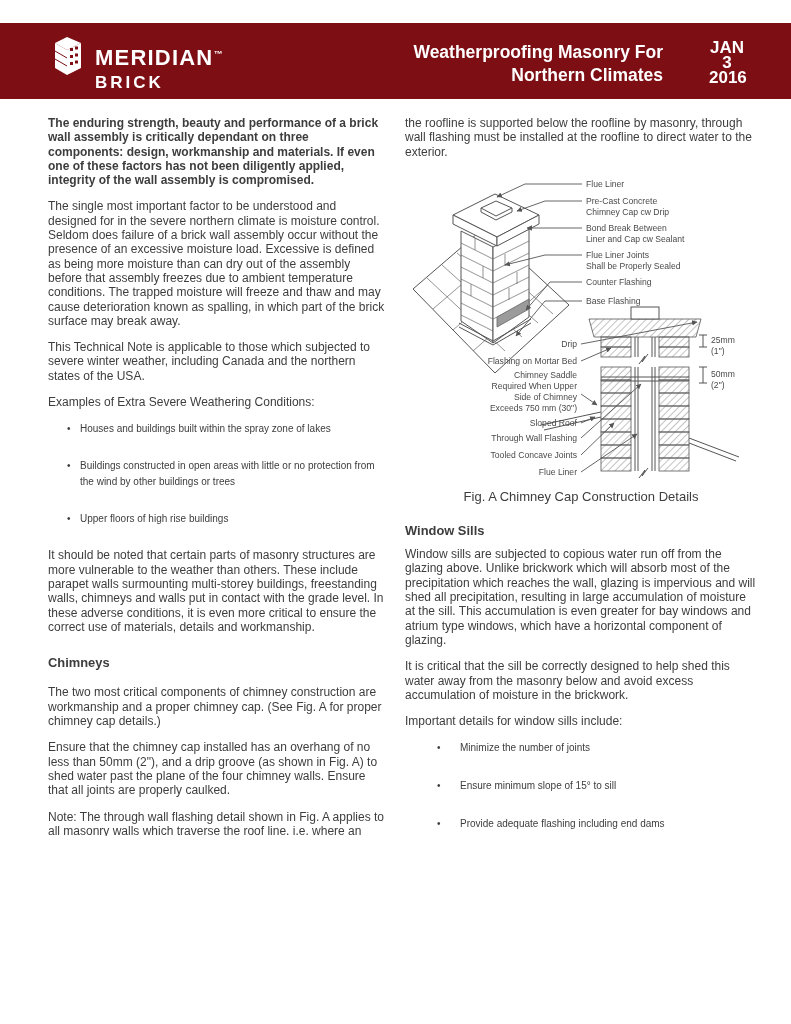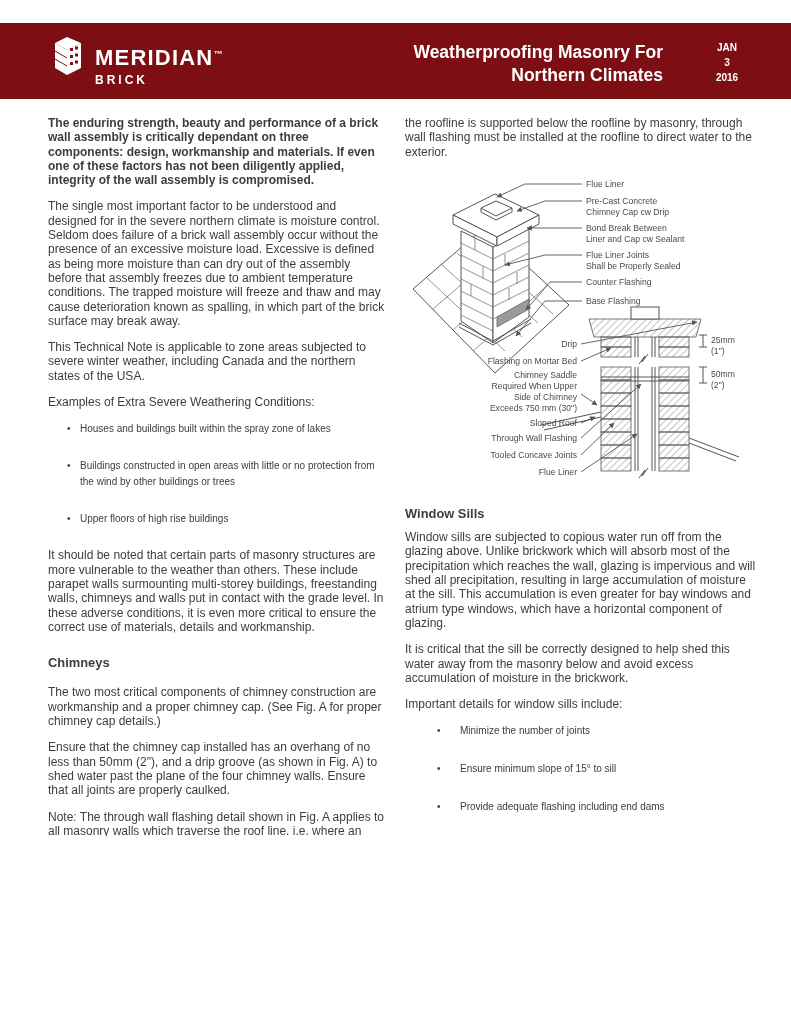--- a/index.html
+++ b/index.html
@@ -4,25 +4,25 @@
 <style>
   html,body{margin:0;padding:0;background:#ffffff;}
   .page{position:relative;width:791px;height:836px;background:#fff;overflow:hidden;
         font-family:"Liberation Sans","DejaVu Sans",sans-serif;color:#3d3d3d;}
   
   .band{position:absolute;top:23px;left:0;right:0;height:76px;background:#7D0E14;}
   .logo{position:absolute;left:46px;top:11px;display:flex;align-items:flex-start;}
   .logo-text{color:#fff;margin-left:7px;}
   .brand-name{font-size:22px;font-weight:bold;letter-spacing:1.2px;line-height:1;margin-top:13px;}
   .brand-name sup{font-size:9px;letter-spacing:0;}
-  .brand-sub{font-size:12px;font-weight:bold;letter-spacing:3px;margin-top:4px;}
+  .brand-sub{font-size:17px;font-weight:bold;letter-spacing:3px;margin-top:4px;}
   .hd-title{position:absolute;right:128px;top:18px;text-align:right;color:#fff;
             font-size:17.5px;font-weight:bold;line-height:23px;}
   .hd-date{position:absolute;right:46px;top:17px;width:36px;text-align:center;color:#fff;
-           font-size:10px;font-weight:bold;line-height:15px;}
+           font-size:17px;font-weight:bold;line-height:15px;}
   
   .columns{position:absolute;top:98px;left:0;right:0;padding:18px 34px 0 48px;display:flex;gap:18px;}
   .col-left{width:339px;}
   .col-right{width:352px;}
   p{margin:0 0 12px;font-size:12px;line-height:14.3px;}
   .bold{font-weight:bold;}
   h3{font-size:12.9px;line-height:14.3px;margin:22px 0 15px;font-weight:bold;color:#3d3d3d;}
   .col-right h3{margin:20px 0 9px;}
   ul{list-style:none;margin:10px 0 12px;padding:0;}
   li{position:relative;font-size:10px;line-height:16px;}
@@ -80,21 +80,21 @@
       <div>3</div>
       <div>2016</div>
     </div>
   </header>
 
   <main class="columns">
 
     <section class="col-left">
       <p class="bold">The enduring strength, beauty and performance of a brick wall assembly is critically dependant on three components: design, workmanship and materials. If even one of these factors has not been diligently applied, integrity of the wall assembly is compromised.</p>
       <p>The single most important factor to be understood and designed for in the severe northern climate is moisture control. Seldom does failure of a brick wall assembly occur without the presence of an excessive moisture load. Excessive is defined as being more moisture than can dry out of the assembly before that assembly freezes due to ambient temperature conditions. The trapped moisture will freeze and thaw and may cause deterioration known as spalling, in which part of the brick surface may break away.</p>
-      <p>This Technical Note is applicable to zone areas subjected to severe winter weather, including Canada and the northern states of the USA.</p>
+      <p>This Technical Note is applicable to those which subjected to severe winter weather, including Canada and the northern states of the USA.</p>
       <p>Examples of Extra Severe Weathering Conditions:</p>
       <ul>
         <li>Houses and buildings built within the spray zone of lakes</li>
         <li>Buildings constructed in open areas with little or no protection from the wind by other buildings or trees</li>
         <li>Upper floors of high rise buildings</li>
       </ul>
       <p>It should be noted that certain parts of masonry structures are more vulnerable to the weather than others. These include parapet walls surmounting multi-storey buildings, freestanding walls, chimneys and walls put in contact with the grade level. In these adverse conditions, it is even more critical to ensure the correct use of materials, details and workmanship.</p>
       <h3>Chimneys</h3>
       <p>The two most critical components of chimney construction are workmanship and a proper chimney cap. (See Fig. A for proper chimney cap details.)</p>
       <p>Ensure that the chimney cap installed has an overhang of no less than 50mm (2"), and a drip groove (as shown in Fig. A) to shed water past the plane of the four chimney walls. Ensure that all joints are properly caulked.</p>
@@ -252,20 +252,21 @@
             <text x="172" y="255" text-anchor="end">Sloped Roof</text>
             <text x="172" y="270" text-anchor="end">Through Wall Flashing</text>
             <text x="172" y="287" text-anchor="end">Tooled Concave Joints</text>
             <text x="172" y="304" text-anchor="end">Flue Liner</text>
             <text x="306" y="172">25mm</text>
             <text x="306" y="183">(1")</text>
             <text x="306" y="206">50mm</text>
             <text x="306" y="217">(2")</text>
           </g>
         </svg>
+        <figcaption>Fig. A Chimney Cap Construction Details</figcaption>
       </figure>
 
       <h3>Window Sills</h3>
       <p>Window sills are subjected to copious water run off from the glazing above. Unlike brickwork which will absorb most of the precipitation which reaches the wall, glazing is impervious and will shed all precipitation, resulting in large accumulation of moisture at the sill. This accumulation is even greater for bay windows and atrium type windows, which have a horizontal component of glazing.</p>
       <p>It is critical that the sill be correctly designed to help shed this water away from the masonry below and avoid excess accumulation of moisture in the brickwork.</p>
       <p>Important details for window sills include:</p>
       <ul>
         <li>Minimize the number of joints</li>
         <li>Ensure minimum slope of 15° to sill</li>
         <li>Provide adequate flashing including end dams</li>

